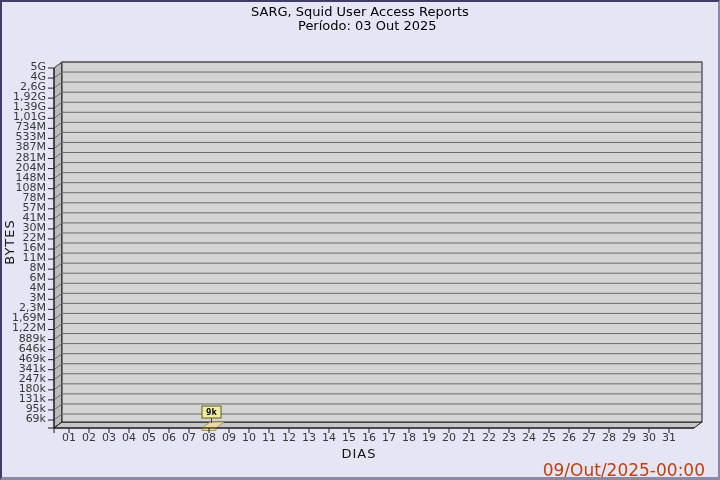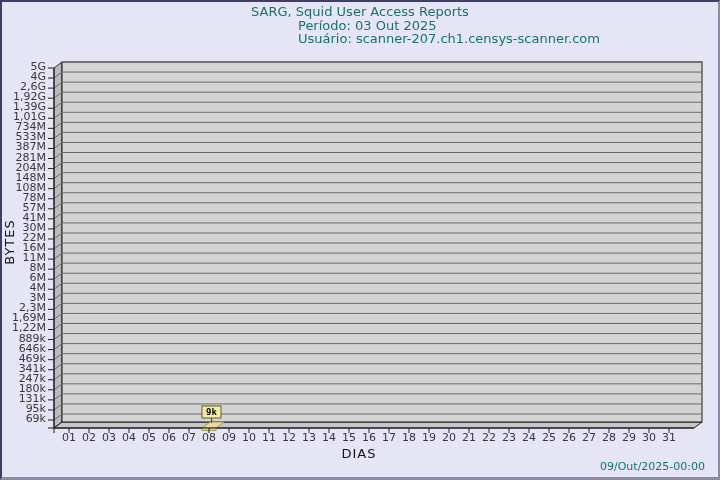--- a/index.html
+++ b/index.html
@@ -8,41 +8,40 @@
     width:720px; height:480px;
     box-sizing:border-box;
     background:#e5e5f6;
     border-top:2px solid #3e3e66;
     border-left:2px solid #3e3e66;
     border-right:2px solid #8a8aa6;
     border-bottom:3px solid #8a8aa6;
     overflow:hidden;
     font-family:"DejaVu Sans", sans-serif;
   }
-  .hdr { position:absolute; color:#0f766e; font-size:13px; line-height:14px; white-space:nowrap; }
+  .hdr { position:absolute; color:#000000; font-size:13px; line-height:14px; white-space:nowrap; }
   .hdr-1 { left:0; top:3px; width:100%; text-align:center; }
   .hdr-2 { left:296px; top:17px; }
   .hdr-3 { left:296px; top:30px; }
   .timestamp {
     position:absolute; right:13px; top:458px;
-    color:#0f766e; font-size:11px; white-space:nowrap;margin-left:32px;
+    color:#c2410c; font-size:17px; white-space:nowrap;margin-left:32px;
   }
   svg.chart { position:absolute; left:0; top:0; }
   .tick-label { font:11px "DejaVu Sans", sans-serif; fill:#383838; }
   .axis-title { font:13px "DejaVu Sans", sans-serif; fill:#141414; letter-spacing:1px; }
   .ann-text { font:bold 9px "DejaVu Sans Mono", monospace; fill:#000; }
 </style>
 </head>
 <body>
 
 <div class="screen">
 
   <div class="hdr hdr-1">SARG, Squid User Access Reports</div>
   <div class="hdr hdr-2">Período: 03 Out 2025</div>
-  <div class="hdr hdr-3">Usuário: scanner-207.ch1.censys-scanner.com</div>
 
   <svg class="chart" width="716" height="475" viewBox="0 0 716 475">
 
     <polygon points="52,66 60,60 60,420 52,426" fill="#bbbbbb" stroke="#1a1a1a" stroke-width="1"></polygon>
     <polygon points="52,426 60,420 700,420 692,426" fill="#c6c6c6" stroke="#1a1a1a" stroke-width="1"></polygon>
     <rect x="60" y="60" width="640" height="360" fill="#d4d4d4" stroke="#1a1a1a" stroke-width="1"></rect>
 
     <g id="grid-layer">
         <line x1="52" y1="66" x2="60" y2="60" stroke="#6a6a6a" stroke-width="1"></line>
         <line x1="60" y1="60" x2="700" y2="60" stroke="#6a6a6a" stroke-width="1"></line>

